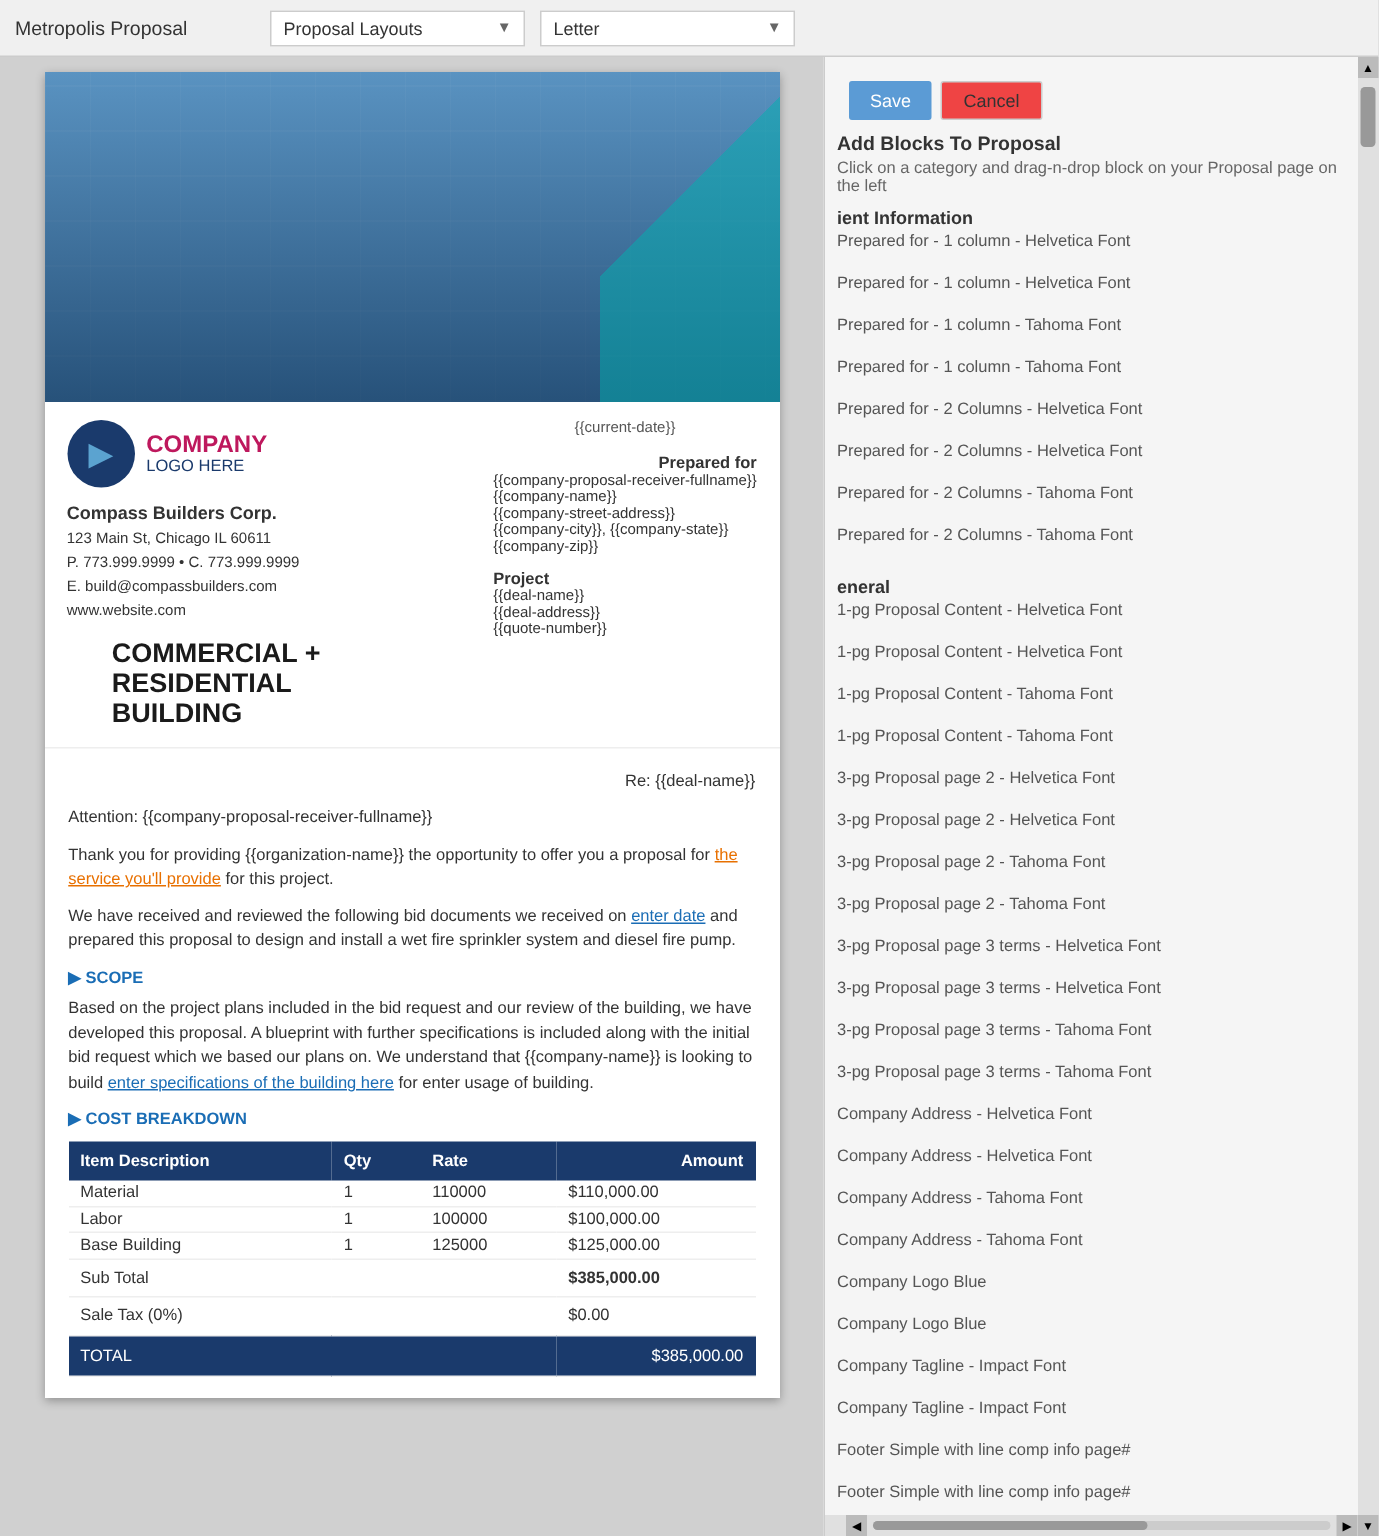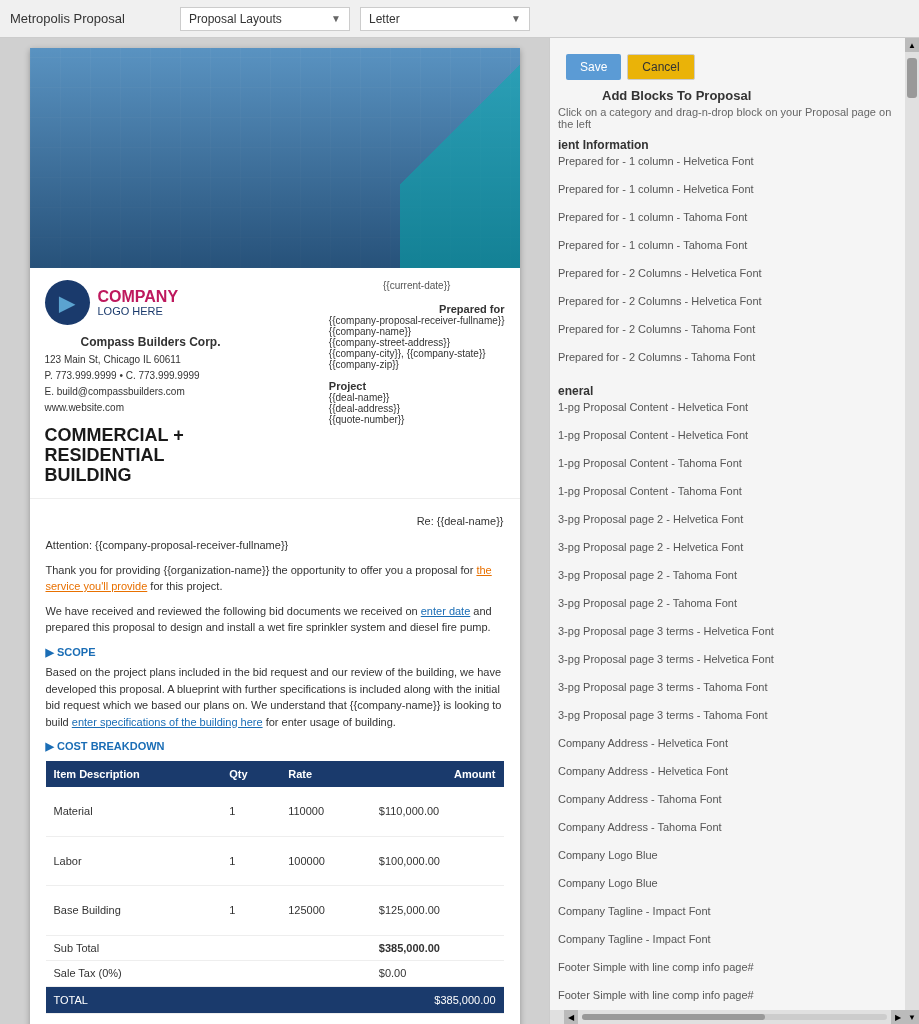--- a/index.html
+++ b/index.html
@@ -48,25 +48,25 @@
       padding: 8px 20px 8px 8px; overflow-y: auto; flex: 1;
     }
 
     
     .btn-row { display: flex; gap: 6px; padding: 8px; }
     .btn-save {
       background: #5b9bd5; color: #fff; border: none; padding: 5px 14px;
       font-size: 12px; cursor: pointer; border-radius: 2px;
     }
     .btn-cancel {
-      background: #eab308; color: #333; border: 1px solid #ccc; padding: 5px 14px;
+      background: #ef4444; color: #333; border: 1px solid #ccc; padding: 5px 14px;
       font-size: 12px; cursor: pointer; border-radius: 2px;
     }
 
-    .sidebar-heading { font-size: 13px; font-weight: bold; color: #333; margin-bottom: 3px; margin-left: 44px; }
+    .sidebar-heading { font-size: 13px; font-weight: bold; color: #333; margin-bottom: 3px; }
     .sidebar-subtext { font-size: 11px; color: #666; margin-bottom: 8px; }
 
     .sidebar-category { font-size: 12px; font-weight: bold; color: #333; margin: 6px 0 2px 0; }
     .sidebar-item {
       font-size: 11px; color: #555; padding: 1px 0; cursor: grab; display: block;
     }
 
     
     .sidebar-hscroll {
       display: flex; align-items: center; background: #e0e0e0; height: 14px; padding: 0 14px;
@@ -110,21 +110,21 @@
       display: flex; align-items: center; gap: 8px; margin-bottom: 8px;
     }
     .logo-circle {
       width: 45px; height: 45px; border-radius: 50%; background: #1a3a6c;
       display: flex; align-items: center; justify-content: center;
     }
     .logo-arrow { color: #5ba3d0; font-size: 20px; font-weight: bold; }
     .company-name { font-size: 16px; font-weight: bold; color: #be185d; line-height: 1.1; }
     .company-name-sub { font-size: 11px; color: #1a3a6c; }
     .company-info { font-size: 10px; color: #333; line-height: 1.6; }
-    .company-tagline { font-size: 18px; font-weight: 900; color: #1a1a1a; margin-top: 10px; line-height: 1.1; text-transform: uppercase; }
+    .company-tagline { font-size: 18px; font-weight: 900; color: #1a1a1a; margin-top: 10px; line-height: 1.1; text-transform: uppercase; margin-left: 30px; }
 
     .proposal-right { text-align: center; min-width: 170px; }
     .proposal-title { font-size: 20px; font-weight: bold; color: #1a6db5; text-decoration: underline; }
     .proposal-date { font-size: 10px; color: #555; margin-bottom: 12px; }
     .prepared-for { font-size: 11px; font-weight: bold; color: #333; text-align: right; }
     .prepared-for-val { font-size: 10px; color: #333; text-align: left; }
     .project-label { font-size: 11px; font-weight: bold; color: #333; text-align: left; margin-top: 10px; }
     .project-val { font-size: 10px; color: #333; text-align: left; }
 
     
@@ -135,21 +135,21 @@
     .highlight-blue { color: #1a6db5; text-decoration: underline; }
     .highlight-orange { color: #e87000; text-decoration: underline; }
     .section-link { color: #1a6db5; font-weight: bold; cursor: pointer; font-size: 11px; display: block; margin: 8px 0 4px 0; }
 
     
     .cost-table { width: 100%; border-collapse: collapse; font-size: 11px; margin-top: 6px; }
     .cost-table th {
       background: #1a3a6c; color: #fff; padding: 5px 8px; text-align: left; font-size: 11px;
     }
     .cost-table th.right { text-align: right; }
-    .cost-table td { padding: 16px 8px; border-bottom: 1px solid #eee; }
+    .cost-table td { padding: 0 8px; border-bottom: 1px solid #eee; }
     .cost-table td.right { text-align: left; }
     .cost-table .subtotal-row td { padding: 4px 8px; }
     .cost-table .total-row td { background: #1a3a6c; color: #fff; font-weight: normal; padding: 5px 8px; }
     .cost-table .total-row td.right { text-align: right; }
 
     
     ::-webkit-scrollbar { width: 8px; }
     ::-webkit-scrollbar-track { background: #e0e0e0; }
     ::-webkit-scrollbar-thumb { background: #aaa; border-radius: 4px; }
   </style>
@@ -183,21 +183,21 @@
           <div class="company-logo">
             <div class="logo-circle">
               <span class="logo-arrow">▶</span>
             </div>
             <div>
               <div class="company-name">COMPANY</div>
               <div class="company-name-sub">LOGO HERE</div>
             </div>
           </div>
           <div class="company-info">
-            <div style="font-weight:bold; font-size:12px;margin-left:36px;">Compass Builders Corp.</div>
+            <div style="font-weight:bold; font-size:12px;">Compass Builders Corp.</div>
             <div>123 Main St, Chicago IL 60611</div>
             <div>P. 773.999.9999   •   C. 773.999.9999</div>
             <div>E. build@compassbuilders.com</div>
             <div>www.website.com</div>
           </div>
           <div class="company-tagline">
             <div>COMMERCIAL +</div>
             <div>RESIDENTIAL</div>
             <div>BUILDING</div>
           </div>

